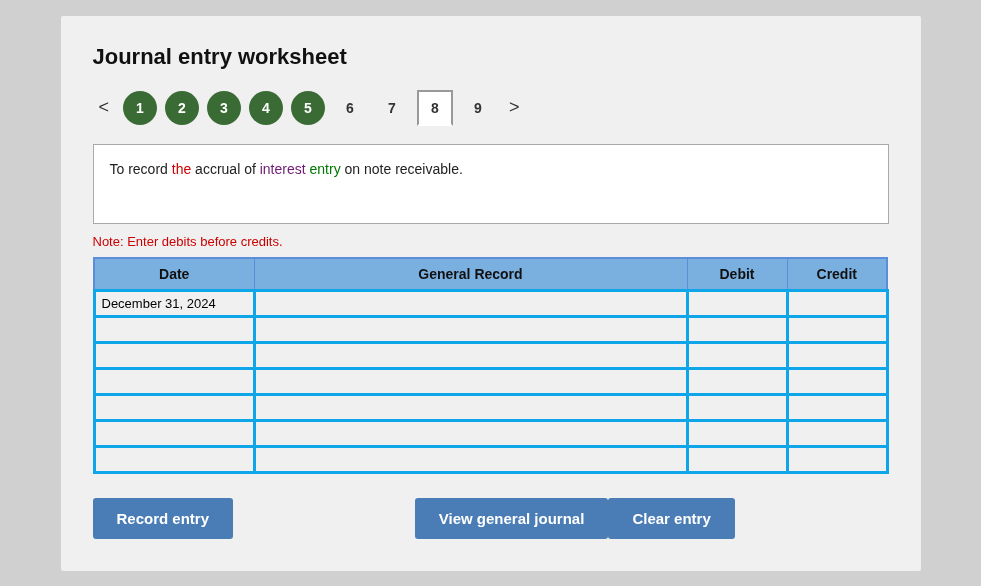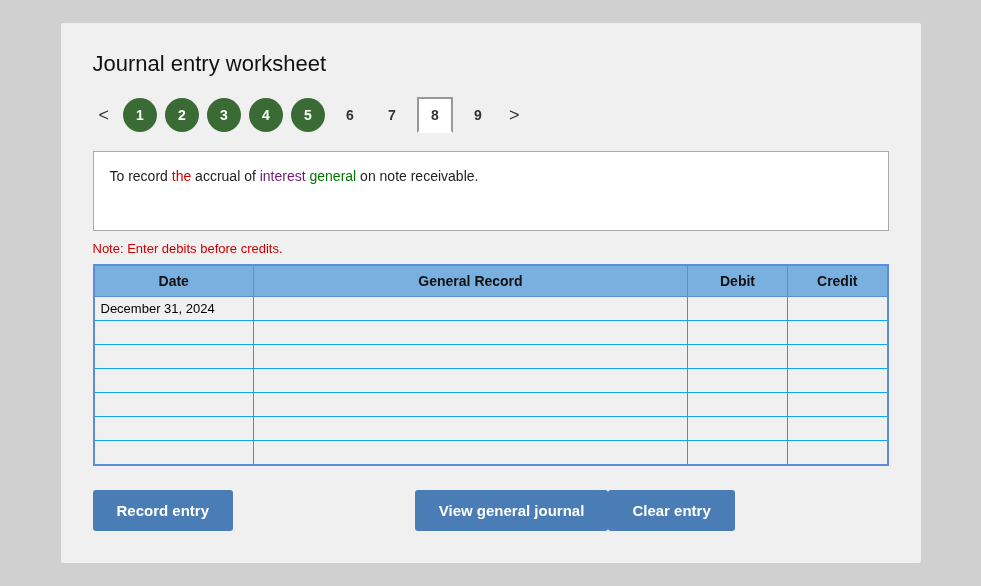--- a/index.html
+++ b/index.html
@@ -14,21 +14,21 @@
       width: 981px;
     }
     .container {
       background: #f0f0f0;
       width: 860px;
       padding: 28px 32px 32px 32px;
       border-radius: 2px;
     }
     .title {
       font-size: 22px;
-      font-weight: normal;
+      font-weight: bold;
       margin-bottom: 20px;
       color: #111;
     }
     .pagination {
       display: flex;
       align-items: center;
       gap: 8px;
       margin-bottom: 18px;
     }
     .pagination .arrow {
@@ -94,21 +94,21 @@
     .journal-table thead tr th {
       background: #7ab0e0;
       color: #111;
       font-weight: bold;
       text-align: center;
       padding: 7px 20px;
       border: 1px solid #5b8dd9;
       font-size: 14px;
     }
     .journal-table tbody tr td {
-      border: 1px solid #0ea5e9;
+      border: 3px solid #0ea5e9;
       padding: 0;
       height: 20px;
     }
     .journal-table tbody tr td input {
       width: 100%;
       height: 100%;
       border: none;
       background: transparent;
       padding: 4px 6px;
       font-size: 13px;
@@ -163,21 +163,21 @@
     <div class="page-btn filled">4</div>
     <div class="page-btn filled">5</div>
     <div class="page-btn plain">6</div>
     <div class="page-btn plain">7</div>
     <div class="page-btn active-tab">8</div>
     <div class="page-btn plain">9</div>
     <span class="arrow">&gt;</span>
   </div>
 
   <div class="description-box">
-    To record <span class="highlight-the">the</span> accrual of <span class="highlight-interest">interest</span> <span class="highlight-earned">general</span> on note receivable.
+    To record <span class="highlight-the">the</span> accrual of <span class="highlight-interest">interest</span> <span class="highlight-earned">entry</span> on note receivable.
   </div>
 
   <div class="note-text">Note: Enter debits before credits.</div>
 
   <table class="journal-table">
     <thead>
       <tr>
         <th class="col-date">Date</th>
         <th class="col-gj">General Record</th>
         <th class="col-debit">Debit</th>

